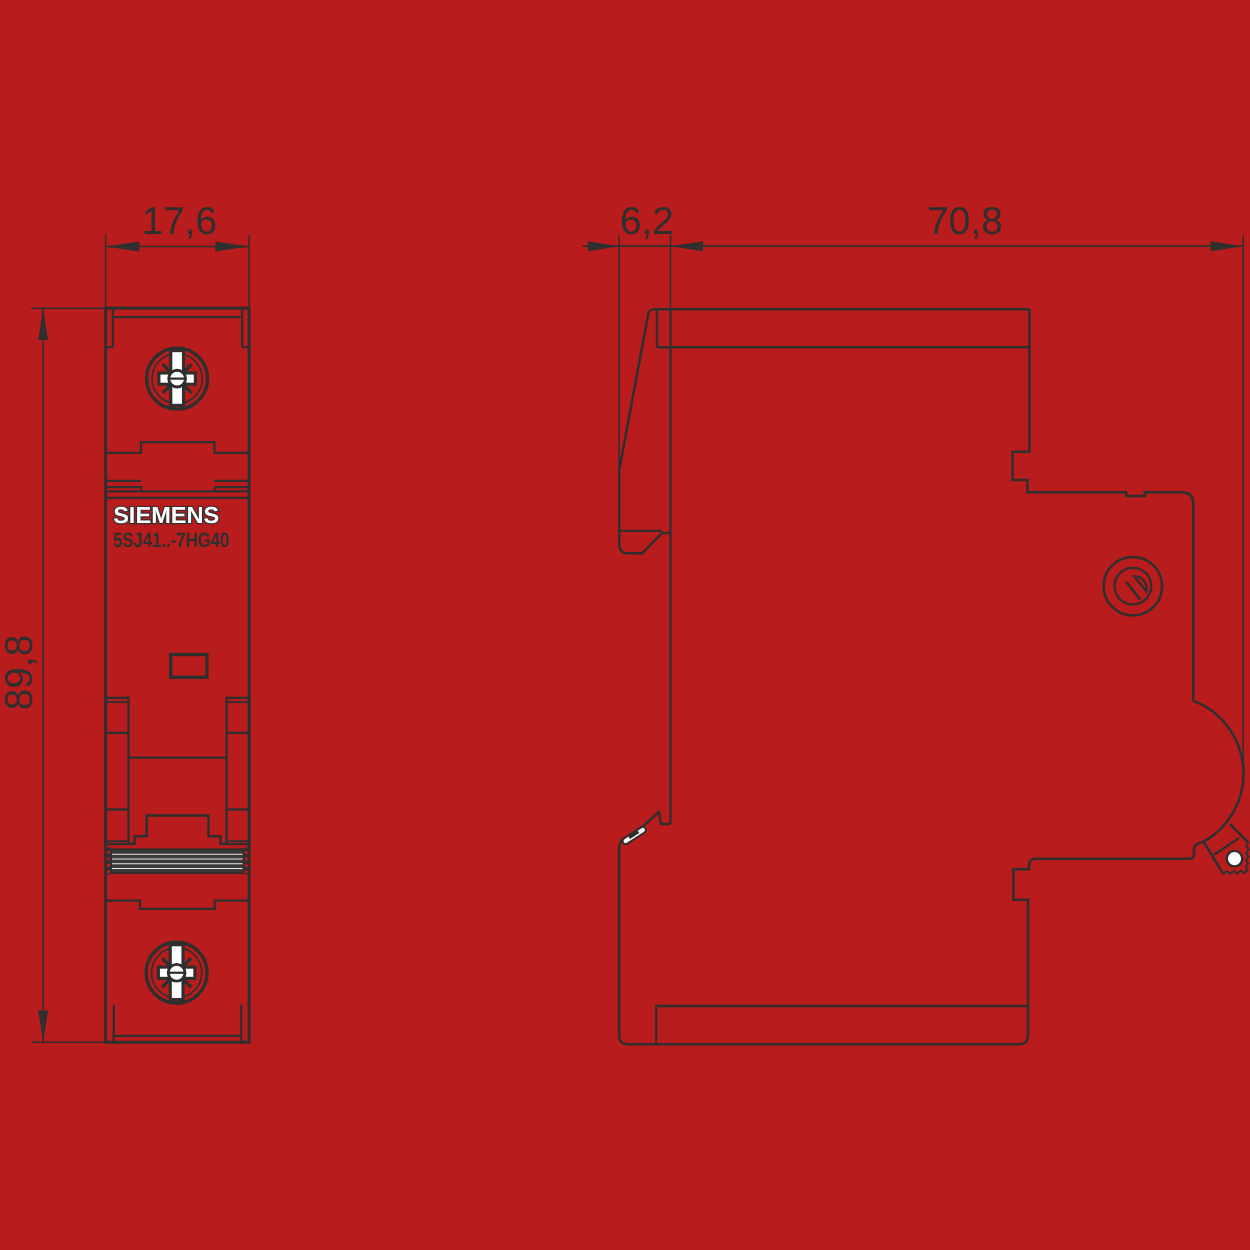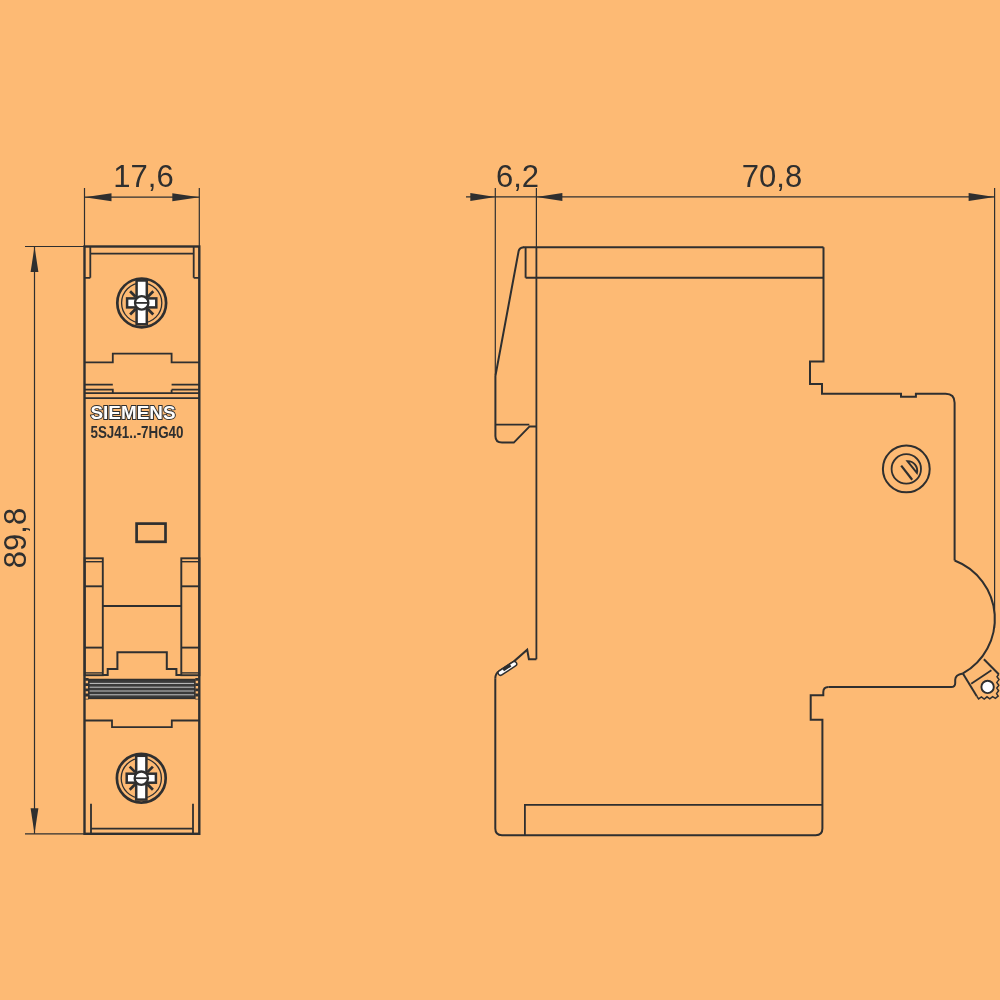--- a/index.html
+++ b/index.html
@@ -1,16 +1,16 @@
 <!DOCTYPE html>
 <html><head>
 <meta charset="utf-8">
 <style>
   html,body{margin:0;padding:0;background:#ffffff;}
-  .wrap{width:1000px;height:1000px;position:relative;background:#fdba74;text-align:right;}
+  .wrap{width:1000px;height:1000px;position:relative;background:#b91c1c;text-align:right;}
   svg{display:block;}
   text{font-family:"Liberation Sans", sans-serif;}
 </style>
 </head>
 <body>
 <div class="wrap">
 <svg width="1000" height="1000" viewBox="0 0 1000 1000" fill="none" stroke-linecap="butt" stroke-linejoin="miter">
   <defs>
     <g id="pozi" stroke="#2f2f2f">
       <circle cx="0" cy="0" r="24.4" stroke-width="2.7"></circle>

